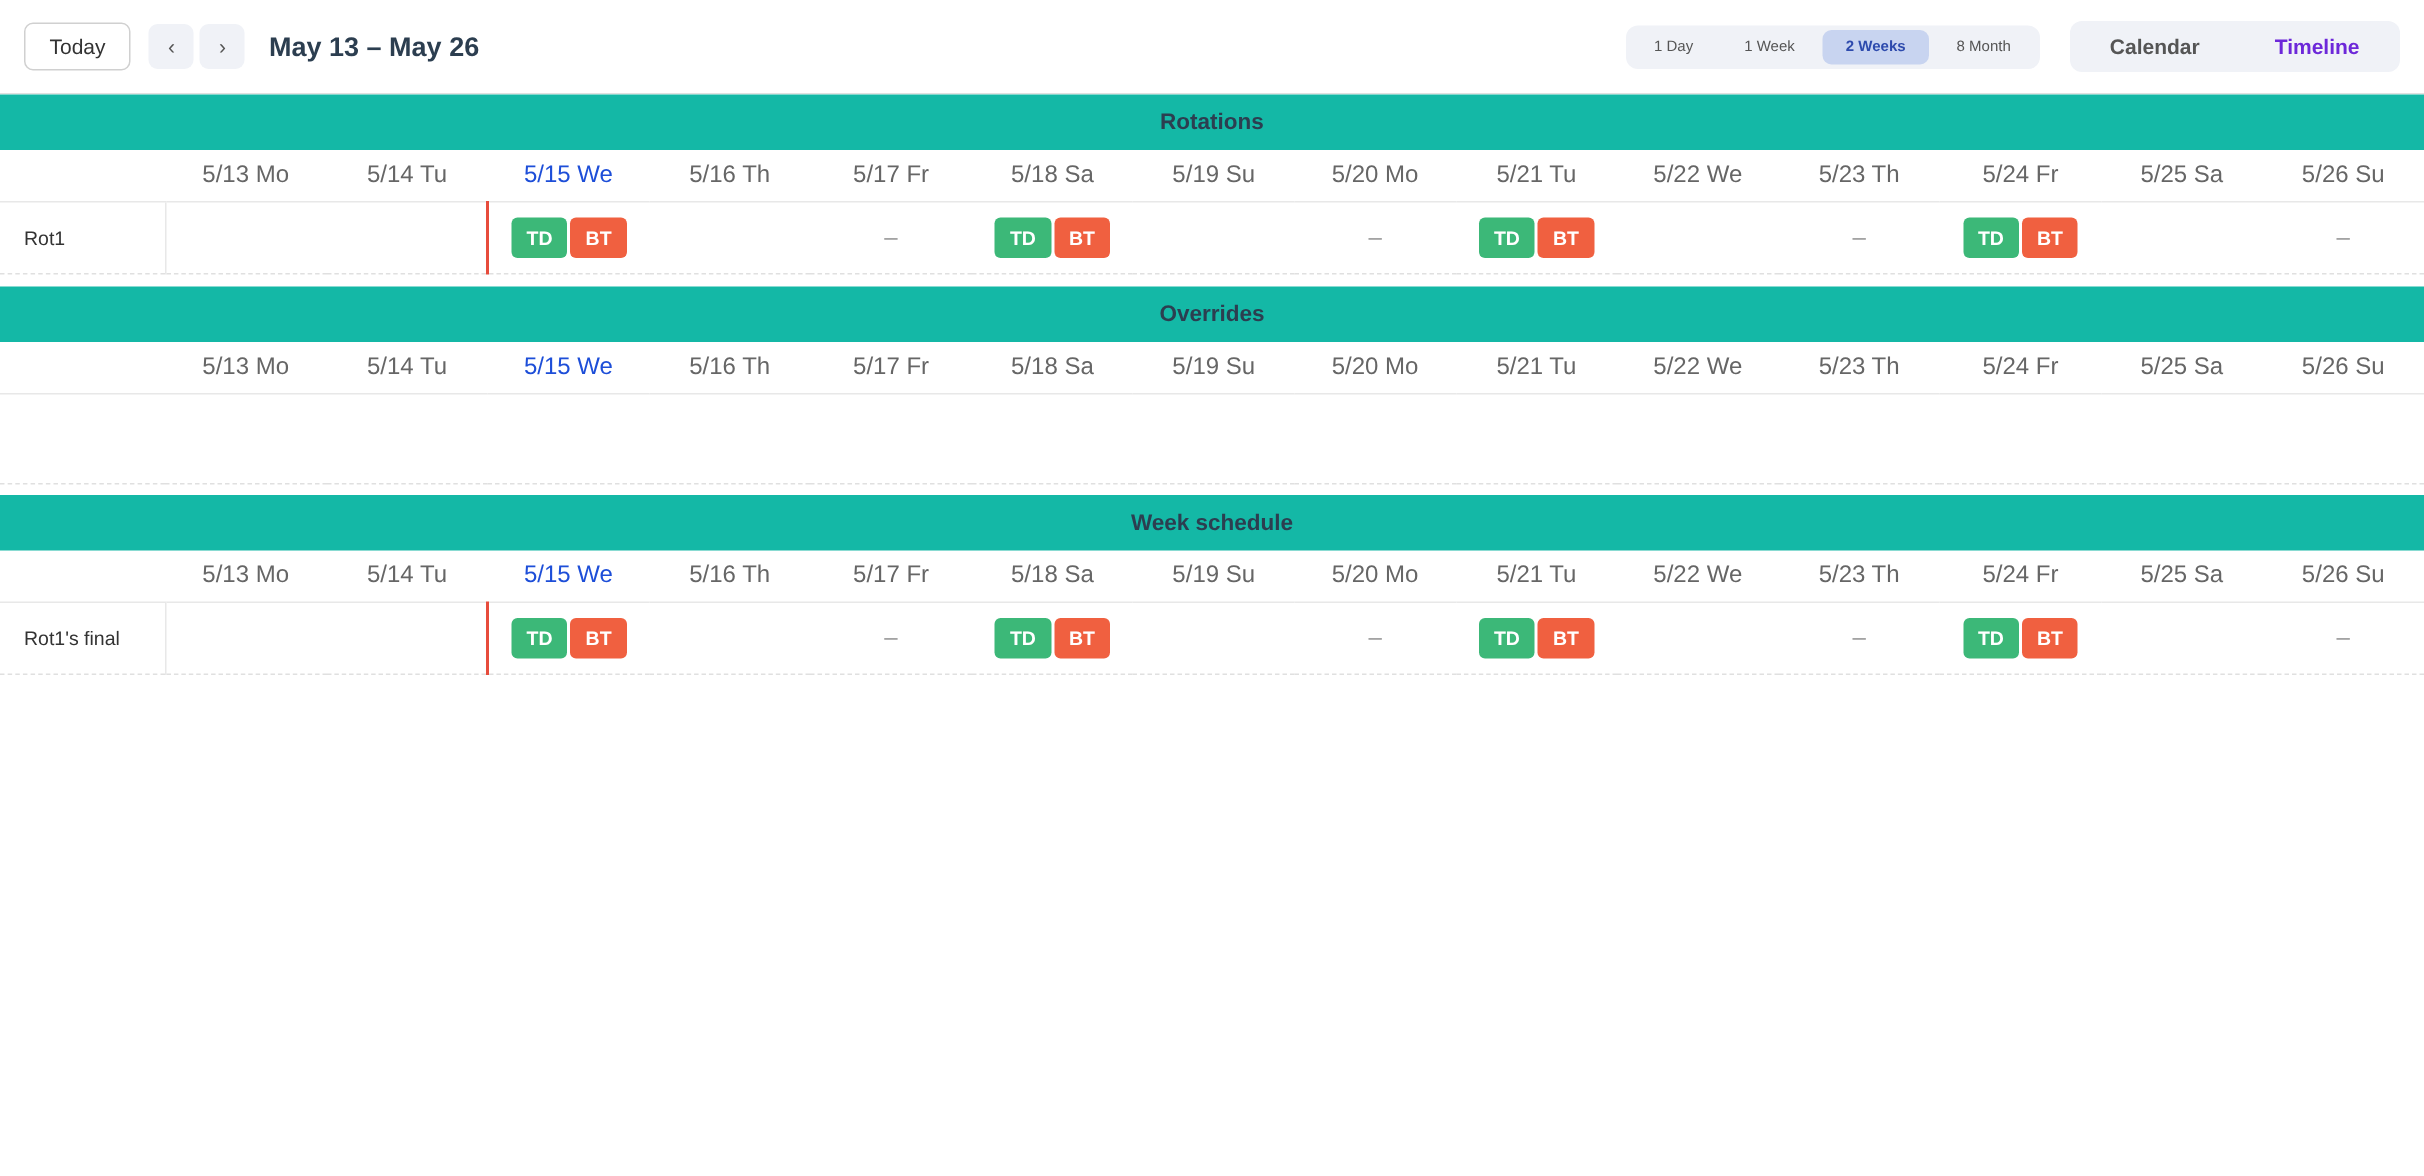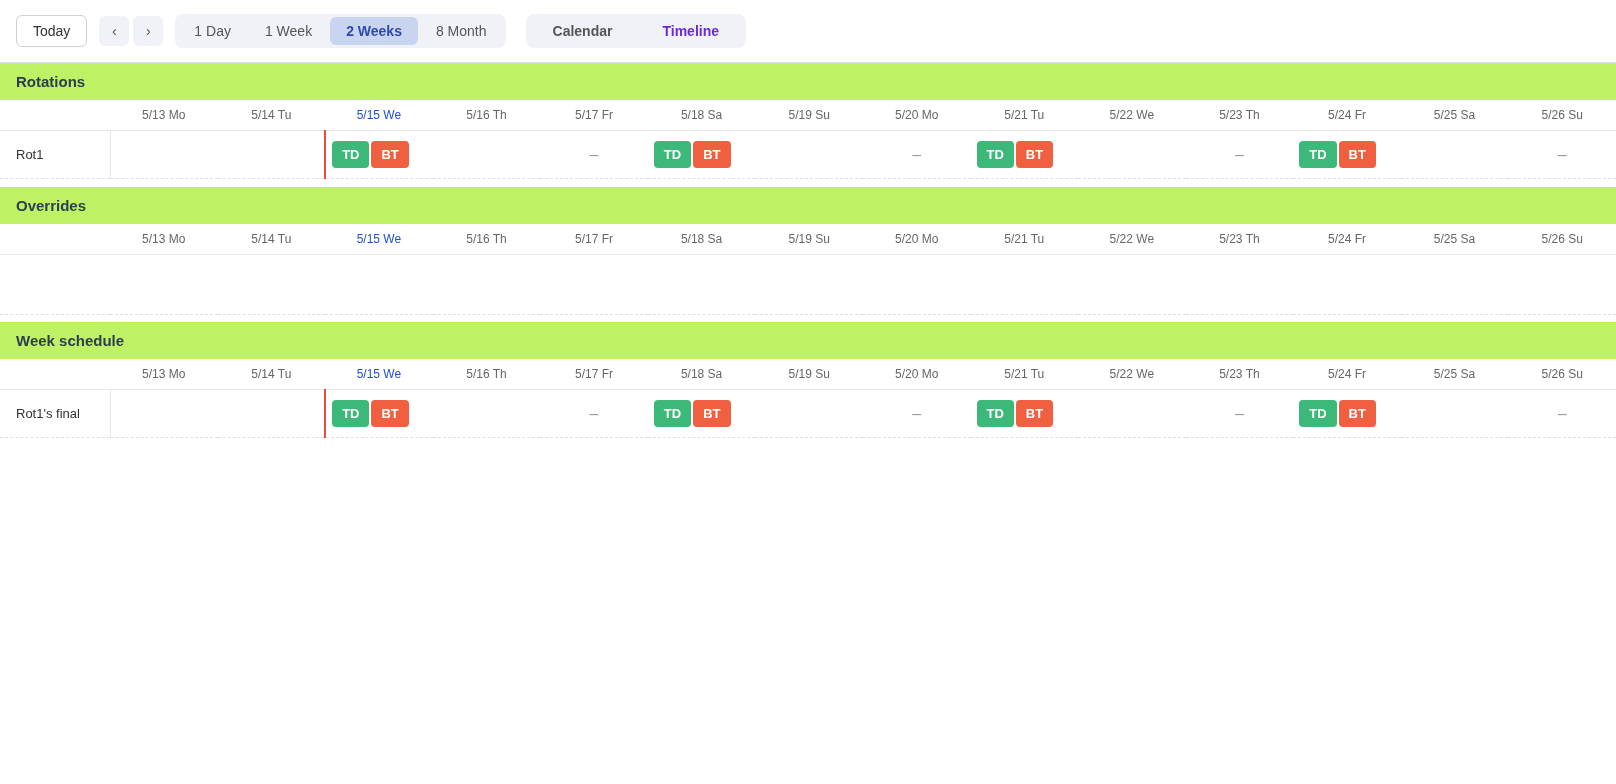--- a/index.html
+++ b/index.html
@@ -53,21 +53,21 @@
       background: #f0f2f7;
       border-radius: 8px;
       padding: 3px;
       gap: 2px;
     }
     .view-btn {
       border: none;
       background: transparent;
       border-radius: 6px;
       padding: 6px 16px;
-      font-size: 14px;
+      font-size: 10px;
       cursor: pointer;
       color: #555;
       text-align: right;
     }
     .view-btn.active {
       background: #c8d4f0;
       color: #2d4aad;
       font-weight: 600;
     }
     .mode-group {
@@ -88,25 +88,26 @@
       color: #555;
       font-weight: bold;
     }
     .mode-btn.active {
       color: #6d28d9;
       font-weight: 600;
     }
 
     
     .section-header {
-      background: #bef264;
+      background: #14b8a6;
       padding: 10px 16px;
       font-weight: 600;
       font-size: 15px;
       color: #2c3e50;
+      text-align: center;
     }
 
     
     .calendar-section {
       background: #fff;
     }
 
     .grid-container {
       overflow-x: auto;
     }
@@ -124,21 +125,21 @@
 
     .day-col {
       min-width: 95px;
     }
 
     .date-header-row th {
       padding: 8px 6px;
       text-align: center;
       color: #666;
       font-weight: 500;
-      font-size: 12px;
+      font-size: 16px;
       border-bottom: 1px solid #e8e8e8;
     }
 
     .date-header-row th.today-col {
       color: #1d4ed8;
       font-weight: 400;
     }
 
     .data-row td {
       padding: 10px 6px;
@@ -157,21 +158,21 @@
     }
 
     .data-row td.today-col {
       border-left: 2px solid #e74c3c;
     }
 
     .event-pair {
       display: flex;
       gap: 2px;
       align-items: center;
-      justify-content: flex-start;
+      justify-content: center;
     }
 
     .event-tag {
       padding: 6px 10px;
       border-radius: 4px;
       color: #fff;
       font-weight: 700;
       font-size: 13px;
       cursor: pointer;
     }
@@ -200,20 +201,21 @@
   </style>
 </head>
 <body>
 
 <div class="header">
   <button class="today-btn">Today</button>
   <div class="nav-group">
     <button class="nav-btn">‹</button>
     <button class="nav-btn">›</button>
   </div>
+  <span class="date-range">May 13 – May 26</span>
 
   <div class="view-group">
     <button class="view-btn">1 Day</button>
     <button class="view-btn">1 Week</button>
     <button class="view-btn active">2 Weeks</button>
     <button class="view-btn">8 Month</button>
   </div>
 
   <div class="mode-group">
     <button class="mode-btn">Calendar</button>

